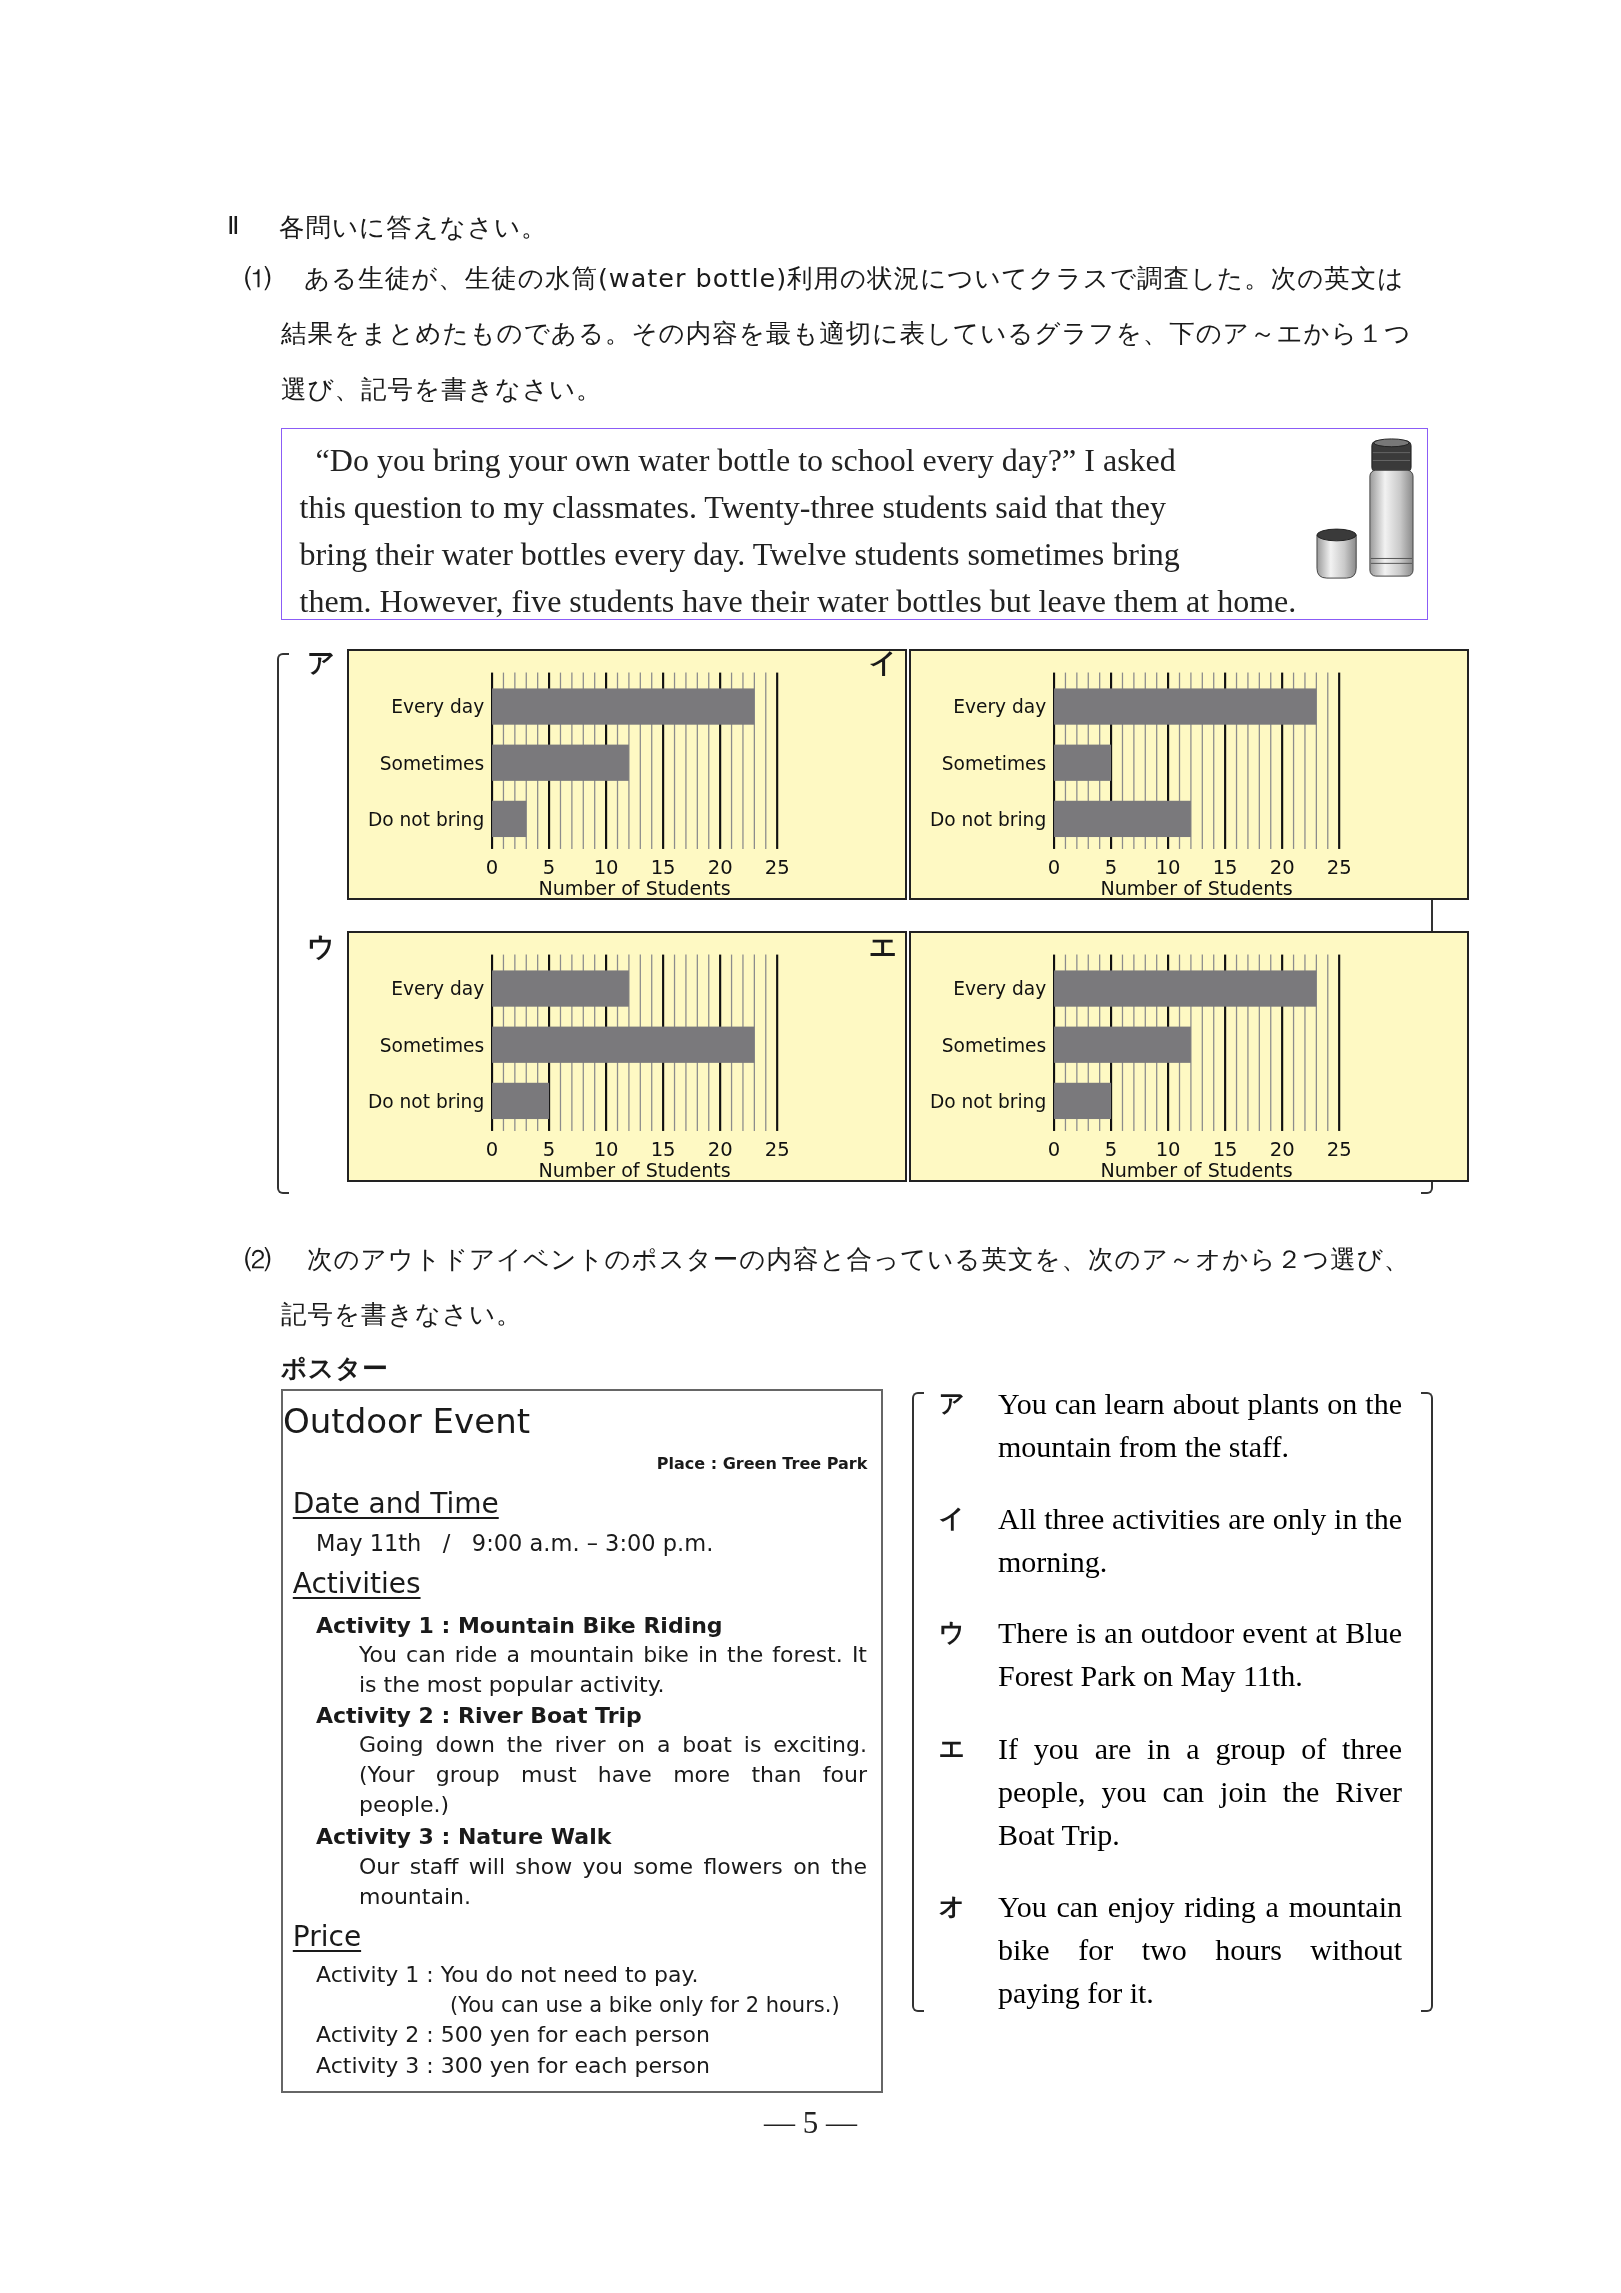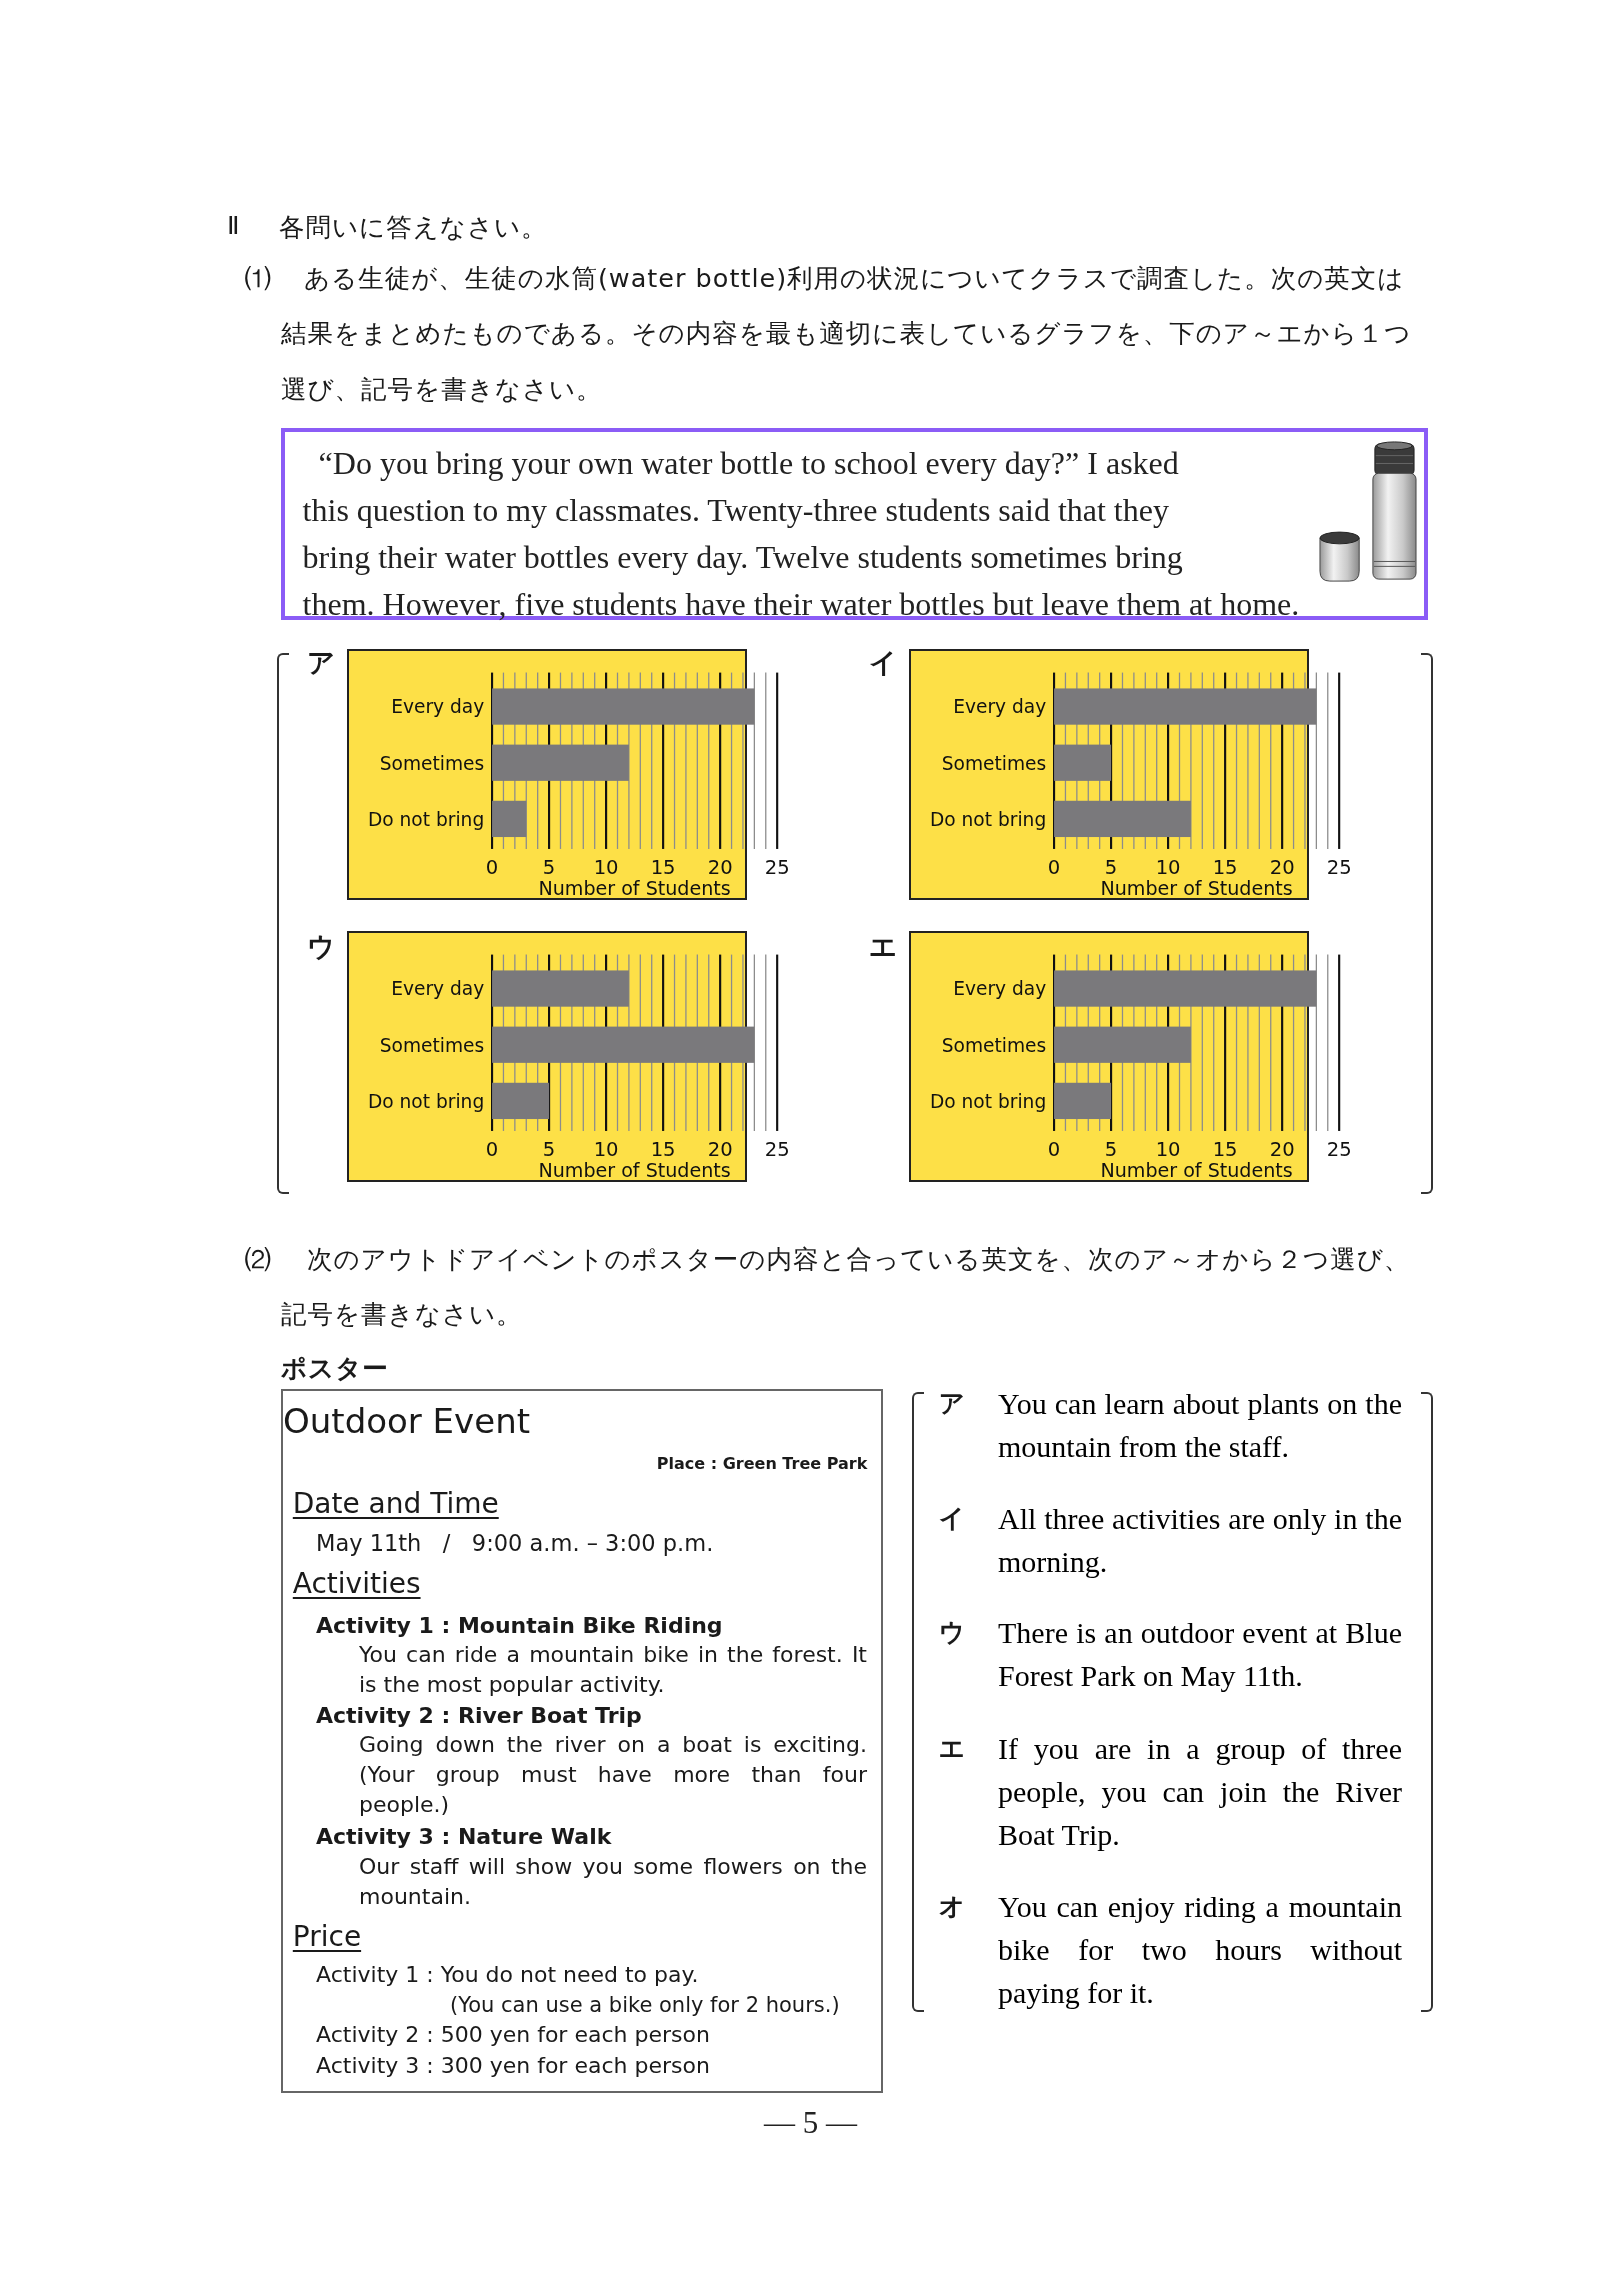--- a/index.html
+++ b/index.html
@@ -10,31 +10,31 @@
 
   
   #section-mark { left: 227px; top: 210px; }
   #section-instr { left: 279px; top: 210px; }
   #q1-num { left: 245px; top: 261px; }
   #q1-l1 { top: 261px; left: 304px; }
   #q1-l2 { top: 316px; left: 281px; }
   #q1-l3 { top: 372px; left: 281px; }
 
   
-  #passage { left: 281px; top: 428px; width: 1147px; height: 192px; border: 4px solid #8b5cf6; box-sizing: border-box; }
+  #passage { left: 281px; top: 428px; width: 1147px; height: 192px; border: 1px solid #8b5cf6; box-sizing: border-box; }
   #passage-text { position: absolute; left: 17.6px; top: 7.8px; width: 1108px;
     font-family: "Liberation Serif", "DejaVu Serif", serif; font-size: 32px; line-height: 47px; color: #222; }
   #passage-text .ln { display: block; white-space: nowrap; }
   #bottle-fig { position: absolute; left: 1029px; top: 5.9px; width: 108px; height: 147px; }
 
   
   #chart-bracket-l { left: 277px; top: 653px; width: 9.8px; height: 537px; border-left: 2px solid #333; border-top: 2px solid #333; border-bottom: 2px solid #333; border-radius: 5.9px 0 0 5.9px; }
   #chart-bracket-r { left: 1421px; top: 653px; width: 9.8px; height: 537px; border-right: 2px solid #333; border-top: 2px solid #333; border-bottom: 2px solid #333; border-radius: 0 5.9px 5.9px 0; }
   .chart-label { font-family: "DejaVu Sans", sans-serif; font-weight: bold; font-size: 27.4px; }
-  .chart-box { position: absolute; width: 400px; height: 251px; border: 2.5px solid #222; box-sizing: border-box; background: #fde047; }
+  .chart-box { position: absolute; width: 560px; height: 251px; border: 2.5px solid #222; box-sizing: border-box; background: #fef9c3; }
   .chart-box svg { position: absolute; left: 0; top: 0; }
   .cat { font-family: "DejaVu Sans", "Liberation Sans", sans-serif; font-size: 19px; fill: #111; }
   .tick { font-family: "DejaVu Sans", "Liberation Sans", sans-serif; font-size: 20px; fill: #111; }
   .xlab { font-family: "DejaVu Sans", "Liberation Sans", sans-serif; font-size: 19.5px; fill: #111; }
 
   
   #q2-num { left: 245px; top: 1242px; }
   #q2-l1 { left: 307px; top: 1242px; }
   #q2-l2 { left: 281px; top: 1297px; }
   #poster-heading { left: 281px; top: 1351px; font-weight: bold; }

